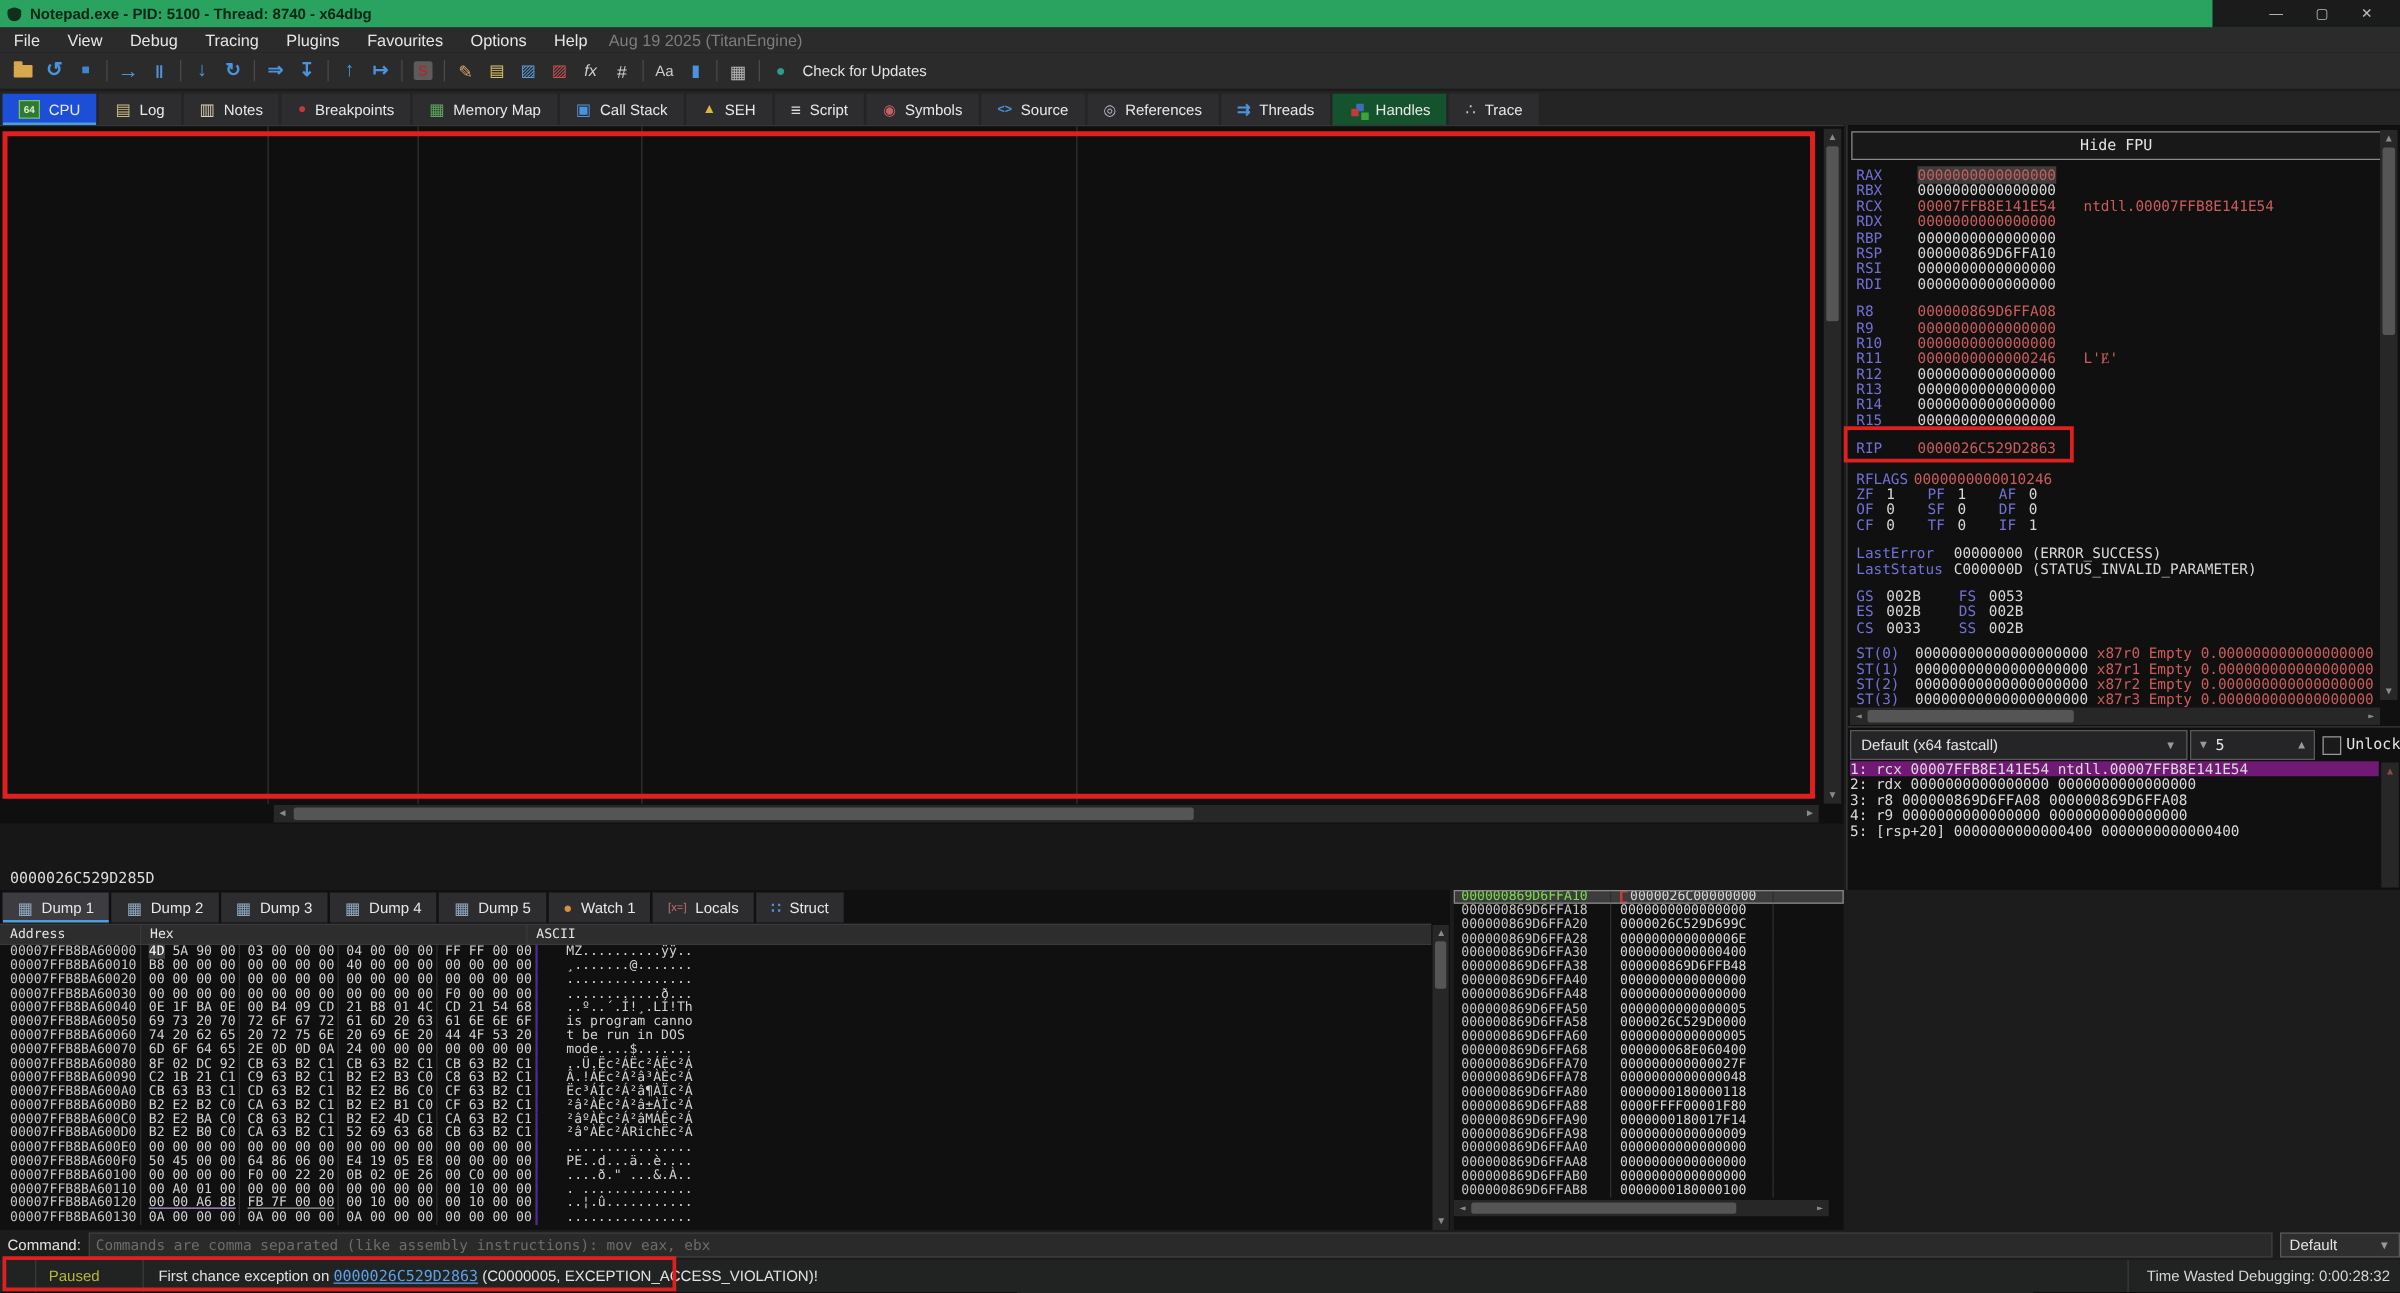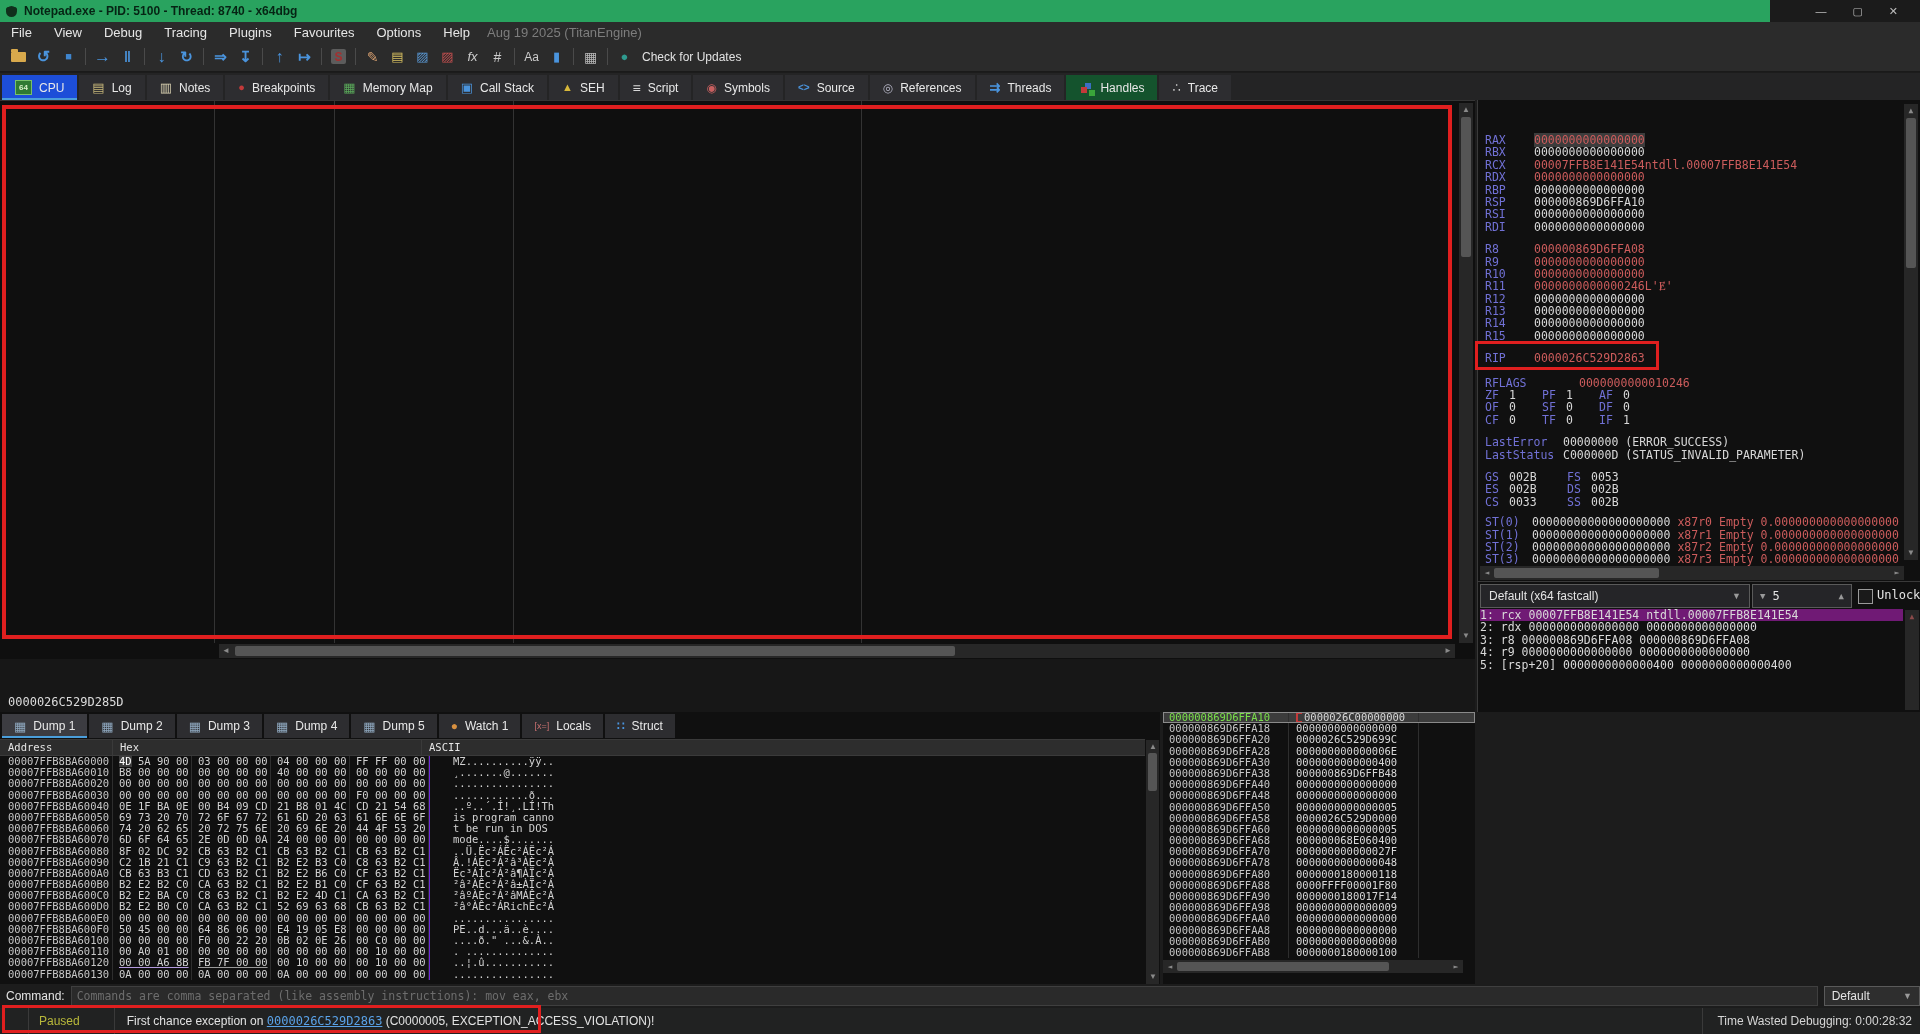--- a/index.html
+++ b/index.html
@@ -61,21 +61,21 @@
              border-left:1px solid #3a3a3a;box-sizing:border-box;font-size:11.5px;color:#d8d8d8;}
   .hidefpu{position:absolute;left:3px;top:5px;width:422px;height:21px;border:1px solid #8a8a8a;
            background:#181818;text-align:center;line-height:21px;font-size:12px;color:#e4e4e4;}
   .regbody{position:absolute;left:7px;top:34px;right:20px;}
   .reg-row{height:12.4px;line-height:12.4px;white-space:pre;}
   .rspace{height:10px;}
   .rn{display:inline-block;width:49px;color:#7171d6;}
   .rv{color:#d8d8d8;}
   .rv.chg{color:#cc5c5c;}
   .rv.sel{background:#3c3c3c;}
-  .rann{color:#cc5c5c;}
+  .rann{color:#cc5c5c;margin-left:22px;}
   .fn{display:inline-block;width:24px;color:#7171d6;}
   .fv{display:inline-block;width:33px;color:#d8d8d8;}
   .sv{display:inline-block;width:58px;color:#d8d8d8;}
   .stn{display:inline-block;width:47px;color:#7171d6;}
   .stv{color:#d8d8d8;}
   .stred{color:#cc5c5c;}
   .regs-hscroll{left:2px;top:466px;width:424px;height:14px;}
   .reg-vscroll{right:2px;top:4px;width:14px;height:456px;}
   .callconv{position:absolute;left:0;top:481px;width:443px;height:131px;border-top:1px solid #3a3a3a;}
   .dd{position:absolute;background:#252528;border:1px solid #5a5a5a;color:#e4e4e4;font-size:12px;
@@ -327,20 +327,21 @@
       <div class="hthumb" style="left:16px;width:720px;"></div>
       <span class="sarrow" style="right:0;top:0;">►</span>
     </div>
   </div>
 
   <div class="infostrip">
     <span class="info-address mono">0000026C529D285D</span>
   </div>
 
   <div class="registers mono">
+    <div class="hidefpu">Hide FPU</div>
     <div class="vscroll reg-vscroll">
       <span class="sarrow" style="top:0;left:0;">▲</span>
       <div class="vthumb" style="top:14px;height:150px;"></div>
       <span class="sarrow" style="bottom:0;left:0;">▼</span>
     </div>
     <div class="regbody" id="regbody">
         <div class="reg-row"><span class="rn">RAX</span><span class="rv chg sel">0000000000000000</span></div>
         <div class="reg-row"><span class="rn">RBX</span><span class="rv">0000000000000000</span></div>
         <div class="reg-row"><span class="rn">RCX</span><span class="rv chg">00007FFB8E141E54</span><span class="rann">ntdll.00007FFB8E141E54</span></div>
         <div class="reg-row"><span class="rn">RDX</span><span class="rv chg">0000000000000000</span></div>
@@ -353,21 +354,21 @@
         <div class="reg-row"><span class="rn">R9</span><span class="rv chg">0000000000000000</span></div>
         <div class="reg-row"><span class="rn">R10</span><span class="rv chg">0000000000000000</span></div>
         <div class="reg-row"><span class="rn">R11</span><span class="rv chg">0000000000000246</span><span class="rann">L'Ɇ'</span></div>
         <div class="reg-row"><span class="rn">R12</span><span class="rv">0000000000000000</span></div>
         <div class="reg-row"><span class="rn">R13</span><span class="rv">0000000000000000</span></div>
         <div class="reg-row"><span class="rn">R14</span><span class="rv">0000000000000000</span></div>
         <div class="reg-row"><span class="rn">R15</span><span class="rv">0000000000000000</span></div>
         <div class="rspace" style="height: 10px;"></div>
         <div class="reg-row"><span class="rn">RIP</span><span class="rv chg">0000026C529D2863</span></div>
         <div class="rspace" style="height: 12px;"></div>
-        <div class="reg-row"><span class="rn" style="width: 94px;">RFLAGS</span><span class="rv chg">0000000000010246</span></div>
+        <div class="reg-row"><span class="rn" style="width: 46px;">RFLAGS</span><span class="rv chg">0000000000010246</span></div>
         <div class="reg-row"><span class="fn">ZF</span><span class="fv">1</span><span class="fn">PF</span><span class="fv">1</span><span class="fn">AF</span><span class="fv">0</span></div>
         <div class="reg-row"><span class="fn">OF</span><span class="fv">0</span><span class="fn">SF</span><span class="fv">0</span><span class="fn">DF</span><span class="fv">0</span></div>
         <div class="reg-row"><span class="fn">CF</span><span class="fv">0</span><span class="fn">TF</span><span class="fv">0</span><span class="fn">IF</span><span class="fv">1</span></div>
         <div class="rspace" style="height: 10px;"></div>
         <div class="reg-row"><span class="rn" style="width: 78px;">LastError</span><span class="rv">00000000 (ERROR_SUCCESS)</span></div>
         <div class="reg-row"><span class="rn" style="width: 78px;">LastStatus</span><span class="rv">C000000D (STATUS_INVALID_PARAMETER)</span></div>
         <div class="rspace" style="height: 10px;"></div>
         <div class="reg-row"><span class="fn">GS</span><span class="sv">002B</span><span class="fn">FS</span><span class="sv">0053</span></div>
         <div class="reg-row"><span class="fn">ES</span><span class="sv">002B</span><span class="fn">DS</span><span class="sv">002B</span></div>
         <div class="reg-row"><span class="fn">CS</span><span class="sv">0033</span><span class="fn">SS</span><span class="sv">002B</span></div>

